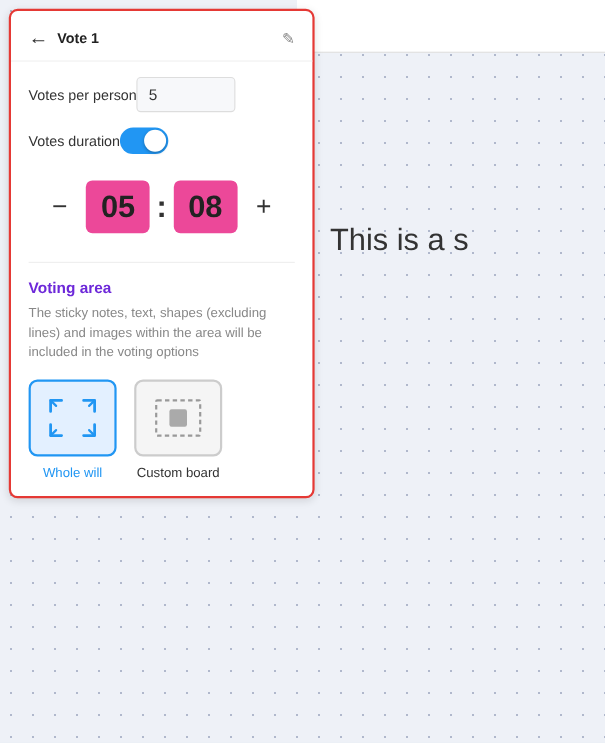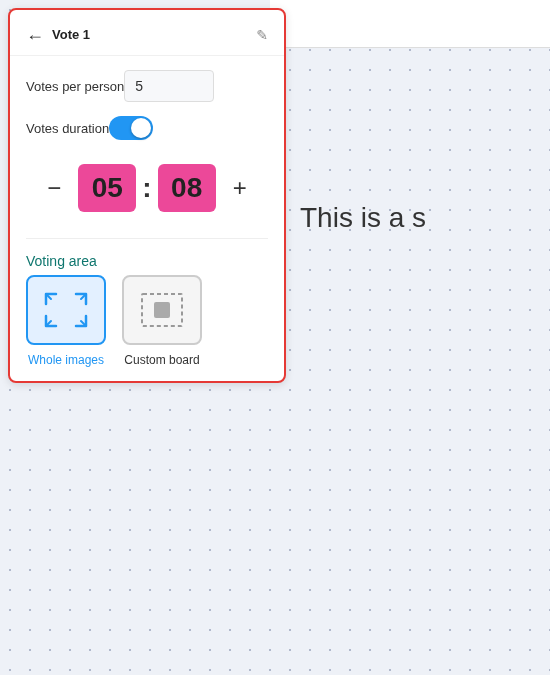--- a/index.html
+++ b/index.html
@@ -177,22 +177,22 @@
     
     .divider {
       height: 1px;
       background: #eee;
       margin: 4px 0 14px 0;
     }
 
     
     .section-title {
       font-size: 14px;
-      font-weight: 400;
-      color: #0f766e;
+      font-weight: 700;
+      color: #6d28d9;
       margin-bottom: 6px;
     }
     .section-desc {
       font-size: 12px;
       color: #888;
       line-height: 1.5;
       margin-bottom: 16px;
     }
 
     
@@ -280,20 +280,21 @@
         <span class="timer-colon">:</span>
         <div class="timer-segment">08</div>
       </div>
       <button class="timer-btn">+</button>
     </div>
 
     <div class="divider"></div>
 
     <div>
       <div class="section-title">Voting area</div>
+      <div class="section-desc">The sticky notes, text, shapes (excluding lines) and images within the area will be included in the voting options</div>
 
       <div class="area-options">
 
         <div class="area-option">
           <div class="area-icon-box selected">
             <svg class="whole-board-icon" viewBox="0 0 48 40" fill="none" xmlns="http://www.w3.org/2000/svg">
 
               <polyline points="4,14 4,4 14,4" stroke="#2196F3" stroke-width="2.5" fill="none" stroke-linecap="round" stroke-linejoin="round"></polyline>
 
               <polyline points="34,4 44,4 44,14" stroke="#2196F3" stroke-width="2.5" fill="none" stroke-linecap="round" stroke-linejoin="round"></polyline>
@@ -301,21 +302,21 @@
               <polyline points="4,26 4,36 14,36" stroke="#2196F3" stroke-width="2.5" fill="none" stroke-linecap="round" stroke-linejoin="round"></polyline>
 
               <polyline points="34,36 44,36 44,26" stroke="#2196F3" stroke-width="2.5" fill="none" stroke-linecap="round" stroke-linejoin="round"></polyline>
 
               <polyline points="4,4 9,9" stroke="#2196F3" stroke-width="2" fill="none" stroke-linecap="round"></polyline>
               <polyline points="44,4 39,9" stroke="#2196F3" stroke-width="2" fill="none" stroke-linecap="round"></polyline>
               <polyline points="4,36 9,31" stroke="#2196F3" stroke-width="2" fill="none" stroke-linecap="round"></polyline>
               <polyline points="44,36 39,31" stroke="#2196F3" stroke-width="2" fill="none" stroke-linecap="round"></polyline>
             </svg>
           </div>
-          <span class="area-label selected">Whole images</span>
+          <span class="area-label selected">Whole will</span>
         </div>
 
         <div class="area-option">
           <div class="area-icon-box unselected">
             <svg class="custom-area-icon" viewBox="0 0 48 40" fill="none" xmlns="http://www.w3.org/2000/svg">
 
               <rect x="4" y="4" width="40" height="32" rx="1" stroke="#999" stroke-width="2" stroke-dasharray="4 3" fill="none"></rect>
 
               <rect x="16" y="12" width="16" height="16" rx="2" fill="#aaa"></rect>
             </svg>

